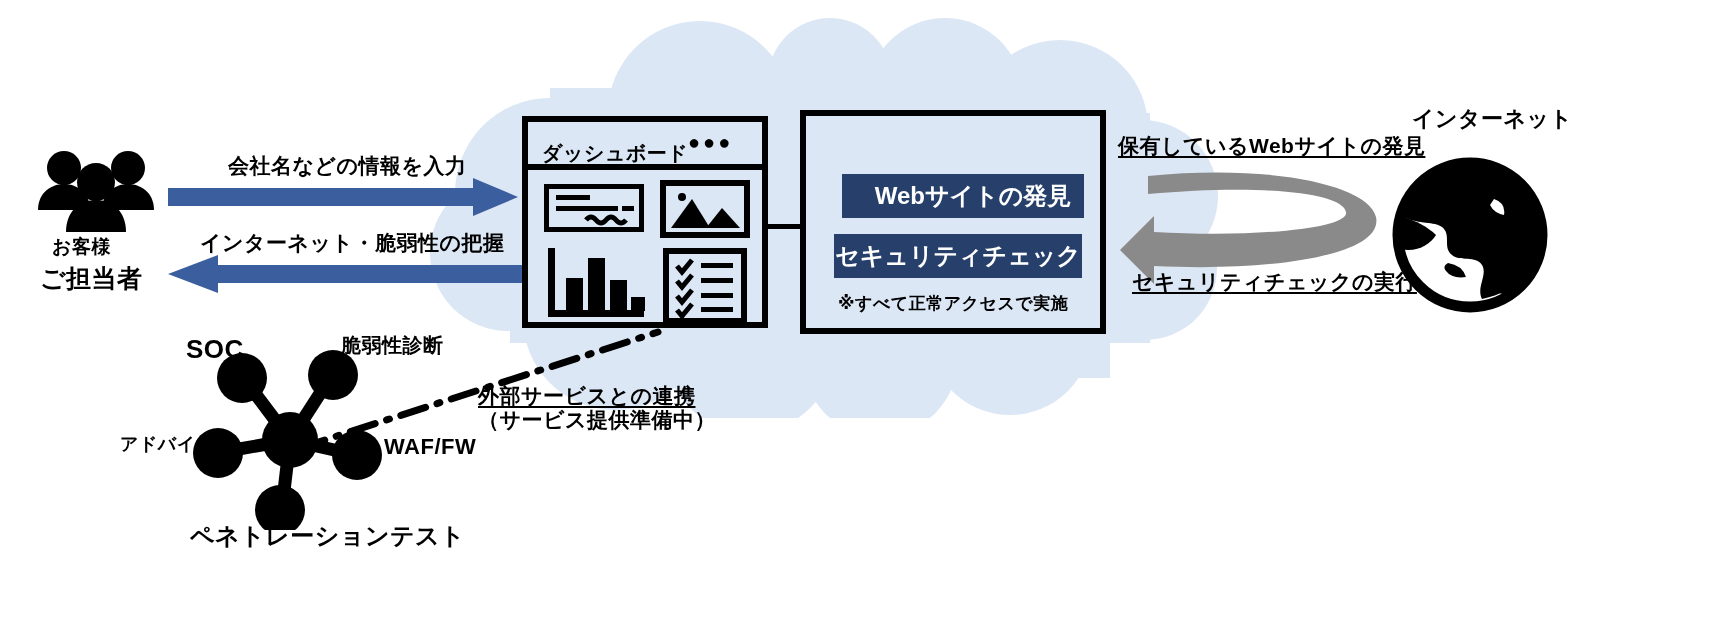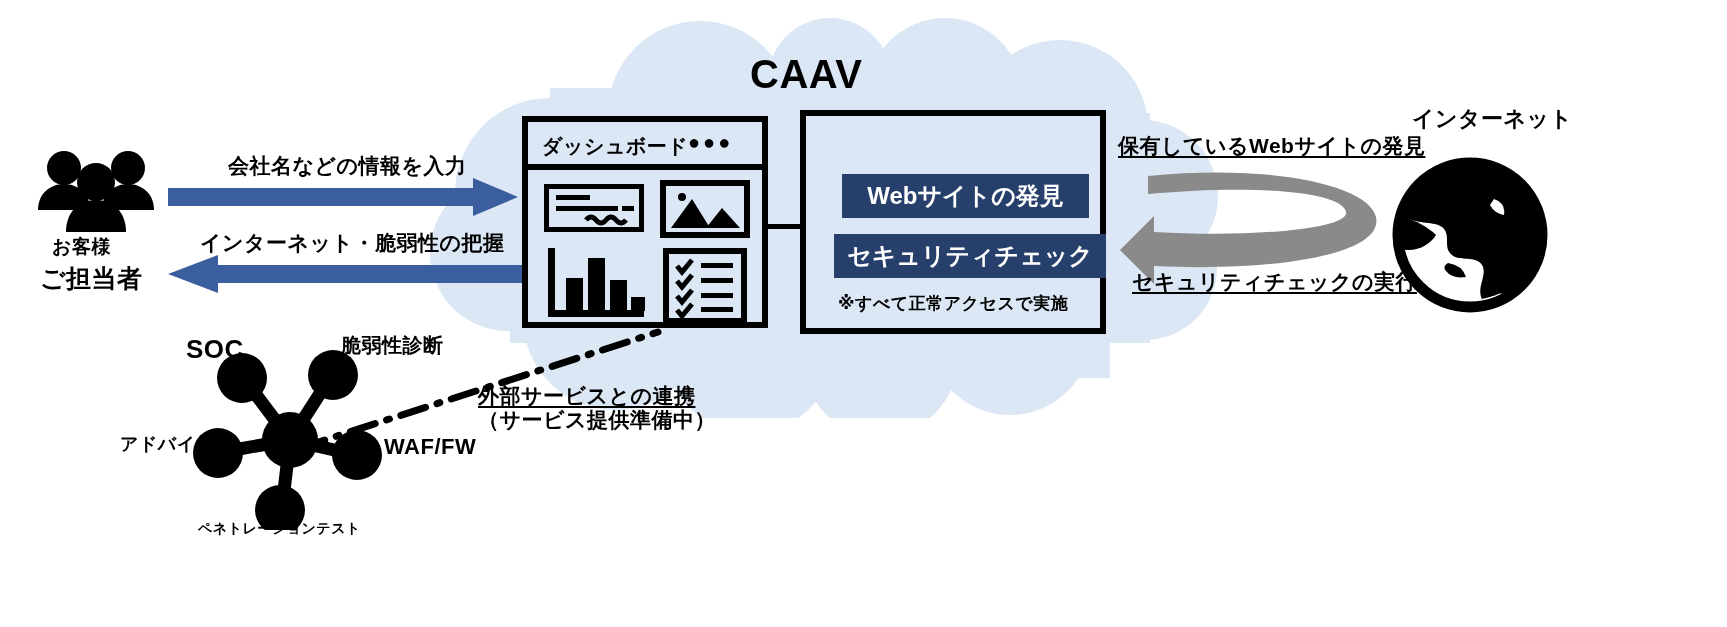--- a/index.html
+++ b/index.html
@@ -28,21 +28,20 @@
       <circle cx="108" cy="235" r="78"></circle>
       <circle cx="215" cy="300" r="92"></circle>
       <circle cx="350" cy="330" r="85"></circle>
       <circle cx="480" cy="340" r="78"></circle>
       <circle cx="610" cy="315" r="82"></circle>
       <rect x="110" y="95" width="640" height="230"></rect>
       <rect x="150" y="70" width="560" height="290"></rect>
     </g>
   </svg>
 
-  <div class="lbl" style="left:750px;top:52px;font-size:40px;font-weight:bold;">CAAV</div>
 
   <svg class="abs" style="left:36px;top:148px;" width="120" height="90" viewBox="0 0 120 90">
     <g fill="#000">
       <circle cx="28" cy="20" r="17"></circle>
       <path d="M2 62 C2 44 16 36 28 36 C40 36 54 44 54 62 Z"></path>
       <circle cx="92" cy="20" r="17"></circle>
       <path d="M66 62 C66 44 80 36 92 36 C104 36 118 44 118 62 Z"></path>
       <circle cx="60" cy="34" r="19"></circle>
       <path d="M30 84 C30 62 45 52 60 52 C75 52 90 62 90 84 Z"></path>
     </g>
@@ -57,21 +56,21 @@
 
   <svg class="abs" style="left:168px;top:255px;" width="355" height="40" viewBox="0 0 355 40">
     <path d="M355 10 L50 10 L50 0 L0 19 L50 38 L50 28 L355 28 Z" fill="#3a5e9e"></path>
   </svg>
   <div class="lbl" style="left:200px;top:229px;font-size:21px;">インターネット・脆弱性の把握</div>
 
   <div class="abs" style="left:766px;top:224px;width:36px;height:5px;background:#000;"></div>
 
   <div class="abs" style="left:522px;top:116px;width:246px;height:212px;border:6px solid #000;box-sizing:border-box;background:#dce7f5;">
     <div class="abs" style="left:0;top:0;width:234px;height:48px;border-bottom:6px solid #000;box-sizing:border-box;">
-      <span class="lbl" style="left:14px;top:11px;font-size:20px;">ダッシュボード</span>
+      <span class="lbl" style="left:14px;top:18px;font-size:20px;">ダッシュボード</span>
       <span class="lbl" style="left:160px;top:9px;font-size:20px;letter-spacing:3px;">●●●</span>
     </div>
 
     <svg class="abs" style="left:16px;top:62px;" width="100" height="48" viewBox="0 0 100 48">
       <rect x="2" y="2" width="96" height="44" fill="none" stroke="#000" stroke-width="6"></rect>
       <rect x="12" y="11" width="34" height="5" fill="#000"></rect>
       <rect x="12" y="22" width="62" height="5" fill="#000"></rect>
       <rect x="78" y="22" width="12" height="5" fill="#000"></rect>
       <path d="M42 36 q5 -6 10 0 q5 6 10 0 q5 -6 10 0 q5 6 10 0" stroke="#000" stroke-width="5" fill="none"></path>
     </svg>
@@ -104,25 +103,25 @@
         <rect x="38" y="15" width="32" height="5"></rect>
         <rect x="38" y="30" width="32" height="5"></rect>
         <rect x="38" y="45" width="32" height="5"></rect>
         <rect x="38" y="59" width="32" height="5"></rect>
       </g>
     </svg>
   </div>
 
   <div class="abs" style="left:800px;top:110px;width:306px;height:224px;border:6px solid #000;box-sizing:border-box;background:#dce7f5;">
 
-    <div class="abs" style="left:36px;top:58px;width:247px;height:44px;background:#27406b;display:flex;align-items:center;justify-content:center;">
+    <div class="abs" style="left:36px;top:58px;width:222px;height:44px;background:#27406b;display:flex;align-items:center;justify-content:center;padding-left:20px;">
       <span style="color:#fff;font-size:24px;font-weight:bold;white-space:nowrap;">Webサイトの発見</span>
     </div>
 
-    <div class="abs" style="left:28px;top:118px;width:272px;height:44px;background:#27406b;display:flex;align-items:center;justify-content:center;">
+    <div class="abs" style="left:28px;top:118px;width:248px;height:44px;background:#27406b;display:flex;align-items:center;justify-content:center;">
       <span style="color:#fff;font-size:24px;font-weight:bold;white-space:nowrap;">セキュリティチェック</span>
     </div>
 
     <div class="lbl" style="left:32px;top:176px;font-size:17px;font-weight:bold;">※すべて正常アクセスで実施</div>
   </div>
 
   <svg class="abs" style="left:1118px;top:162px;" width="280" height="130" viewBox="0 0 280 130">
     <path d="M30 14
              C150 2 250 22 258 55
              C266 92 160 110 36 104
@@ -170,18 +169,18 @@
       <circle cx="28" cy="103" r="25"></circle>
       <circle cx="167" cy="105" r="25"></circle>
       <circle cx="90" cy="160" r="25"></circle>
     </g>
   </svg>
 
   <div class="lbl" style="left:186px;top:334px;font-size:26px;">SOC</div>
   <div class="lbl" style="left:341px;top:332px;font-size:20px;">脆弱性診断</div>
   <div class="lbl" style="left:76px;top:432px;font-size:18px;margin-left:44px;">アドバイザリ</div>
   <div class="lbl" style="left:384px;top:434px;font-size:22px;">WAF/FW</div>
-  <div class="lbl" style="left:190px;top:520px;font-size:14px;margin-left:8px;">ペネトレーションテスト</div>
+  <div class="lbl" style="left:190px;top:520px;font-size:24px;">ペネトレーションテスト</div>
 
   <div class="lbl ul" style="left:478px;top:382px;font-size:21px;">外部サービスとの連携</div>
   <div class="lbl" style="left:478px;top:406px;font-size:21px;">（サービス提供準備中）</div>
 
 </div>
 
 </body></html>

